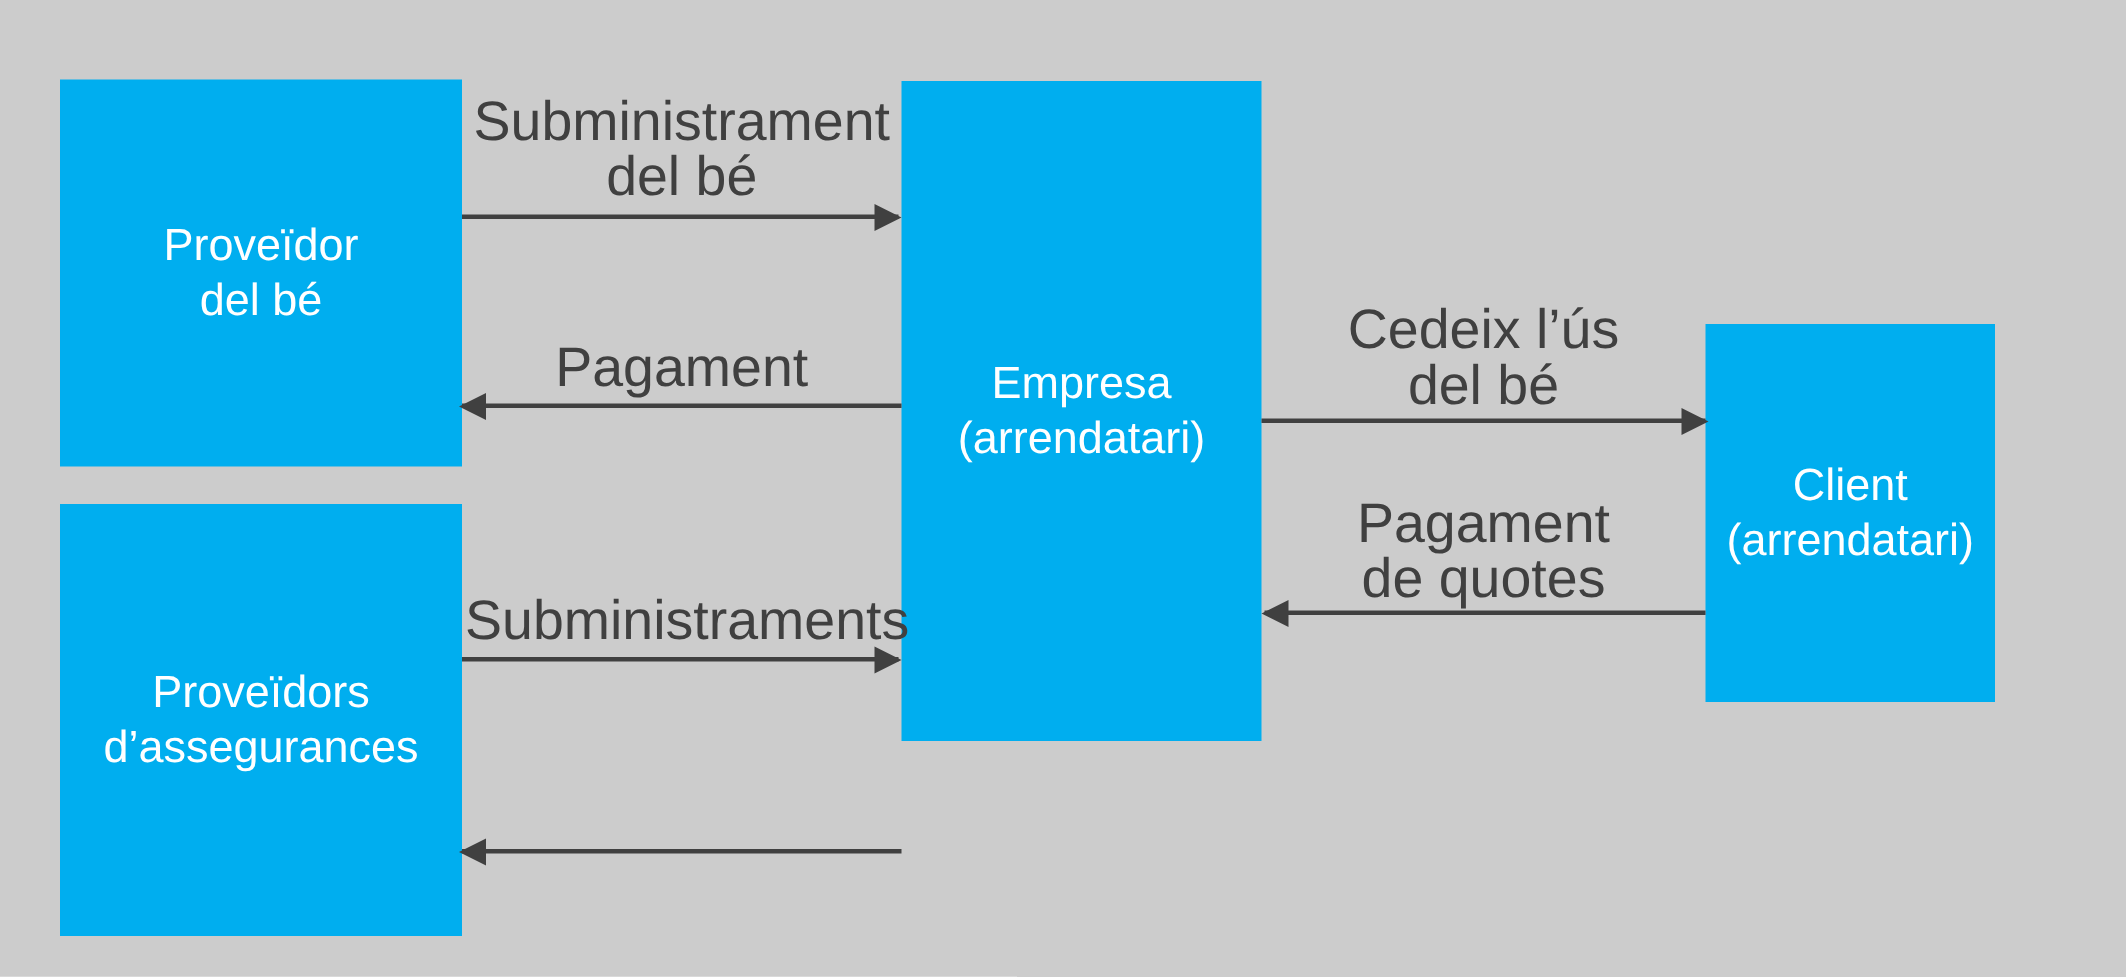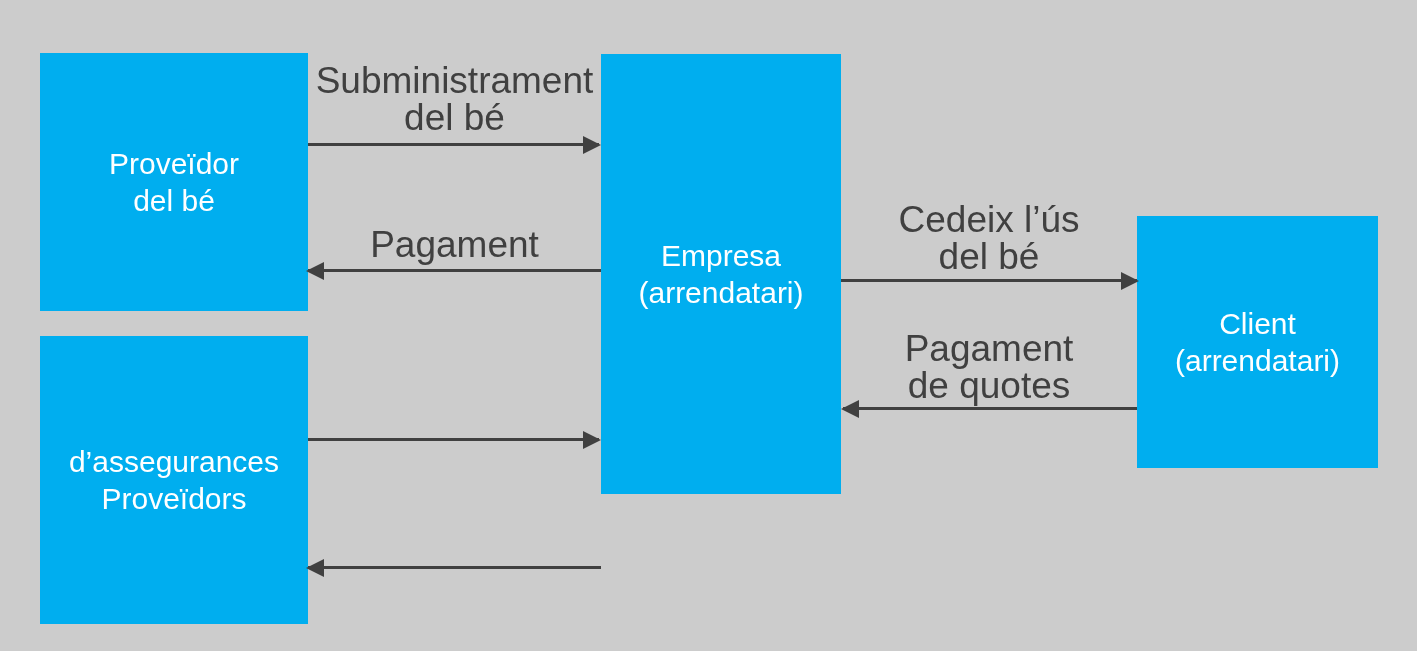--- a/index.html
+++ b/index.html
@@ -19,21 +19,21 @@
     flex-direction: column;
     justify-content: center;
     text-align: center;
     font-size: 30px;
     line-height: 37px;
     margin-top: 16px;
   }
   #node-provider-good     { left: 40px;   top: 37px;  width: 268px; height: 258px; }
   #node-provider-services { left: 40px;   top: 320px; width: 268px; height: 288px; }
   #node-renting-company   { left: 601px;  top: 38px;  width: 240px; height: 440px; }
-  #node-client            { left: 1137px; top: 200px; width: 241px; height: 252px; }
+  #node-client            { left: 1137px; top: 200px; width: 193px; height: 252px; }
 
   .flow-label {
     position: absolute;
     color: var(--line-color, #404040);
     text-align: center;
     font-size: 37px;
     line-height: 37px;
   }
   #label-supply-good  { left: 310px; top: 62px;  width: 289px; }
   #label-payment-good { left: 310px; top: 226px; width: 289px; }
@@ -70,22 +70,22 @@
 <body>
 
 <div class="canvas">
 
   <div class="node" id="node-provider-good">
     <div>Proveïdor</div>
     <div>del bé</div>
   </div>
 
   <div class="node" id="node-provider-services">
+    <div>Proveïdors</div>
     <div>d’assegurances</div>
-    <div>Proveïdors</div>
   </div>
 
   <div class="node" id="node-renting-company">
     <div>Empresa</div>
     <div>(arrendatari)</div>
   </div>
 
   <div class="node" id="node-client">
     <div>Client</div>
     <div>(arrendatari)</div>
@@ -93,20 +93,23 @@
 
   <div class="flow-label" id="label-supply-good">
     <div>Subministrament</div>
     <div>del bé</div>
   </div>
 
   <div class="flow-label" id="label-payment-good">
     <div>Pagament</div>
   </div>
 
+  <div class="flow-label" id="label-supplies">
+    <div>Subministraments</div>
+  </div>
 
 
   <div class="flow-label" id="label-cede-use">
     <div>Cedeix l’ús</div>
     <div>del bé</div>
   </div>
 
   <div class="flow-label" id="label-fee-payment">
     <div>Pagament</div>
     <div>de quotes</div>

